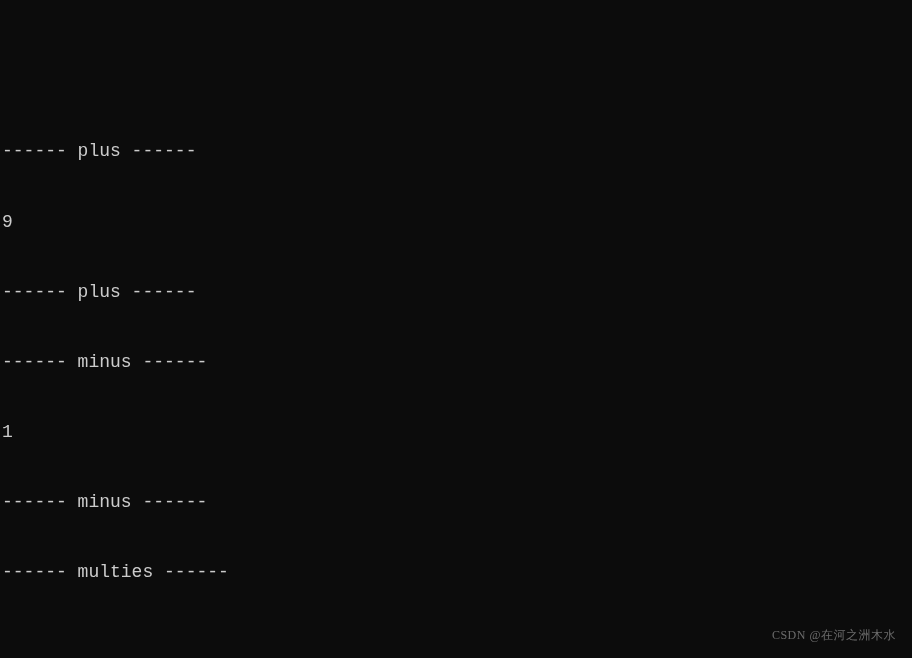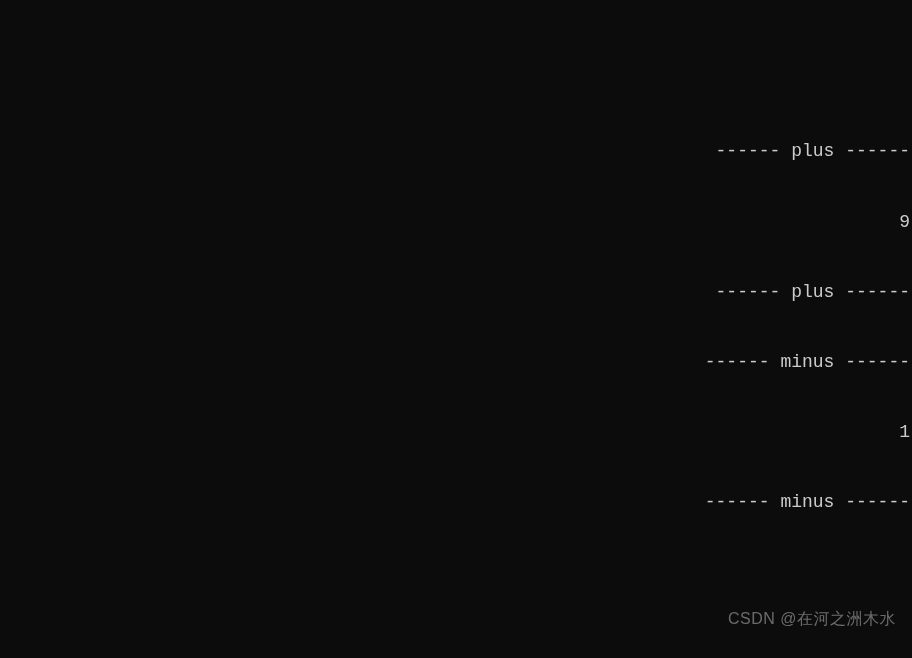--- a/index.html
+++ b/index.html
@@ -17,44 +17,44 @@
       height: 658px;
       overflow: hidden;
       position: relative;
       white-space: pre;
     }
     .terminal-output {
       padding: 0 2px;
     }
     .line {
       display: block;
-      text-align: right;
     }
     .watermark {
       position: absolute;
-      bottom: 28px;
+      bottom: 14px;
       right: 16px;
       color: rgba(200, 200, 200, 0.5);
-      font-family: Liberation Sans, sans-serif;
-      font-size: 16px;
+      font-family: Liberation Serif, serif;
+      font-size: 12px;
       letter-spacing: 0.5px;
     }
   </style>
 </head>
 <body>
 
 
 
 <div class="terminal-output">
   <span class="line">------ plus ------</span>
   <span class="line">9</span>
   <span class="line">------ plus ------</span>
   <span class="line">------ minus ------</span>
   <span class="line">1</span>
   <span class="line">------ minus ------</span>
+  <span class="line">------ multies ------</span>
   
   
   
   
   
   
   
   
   
   

